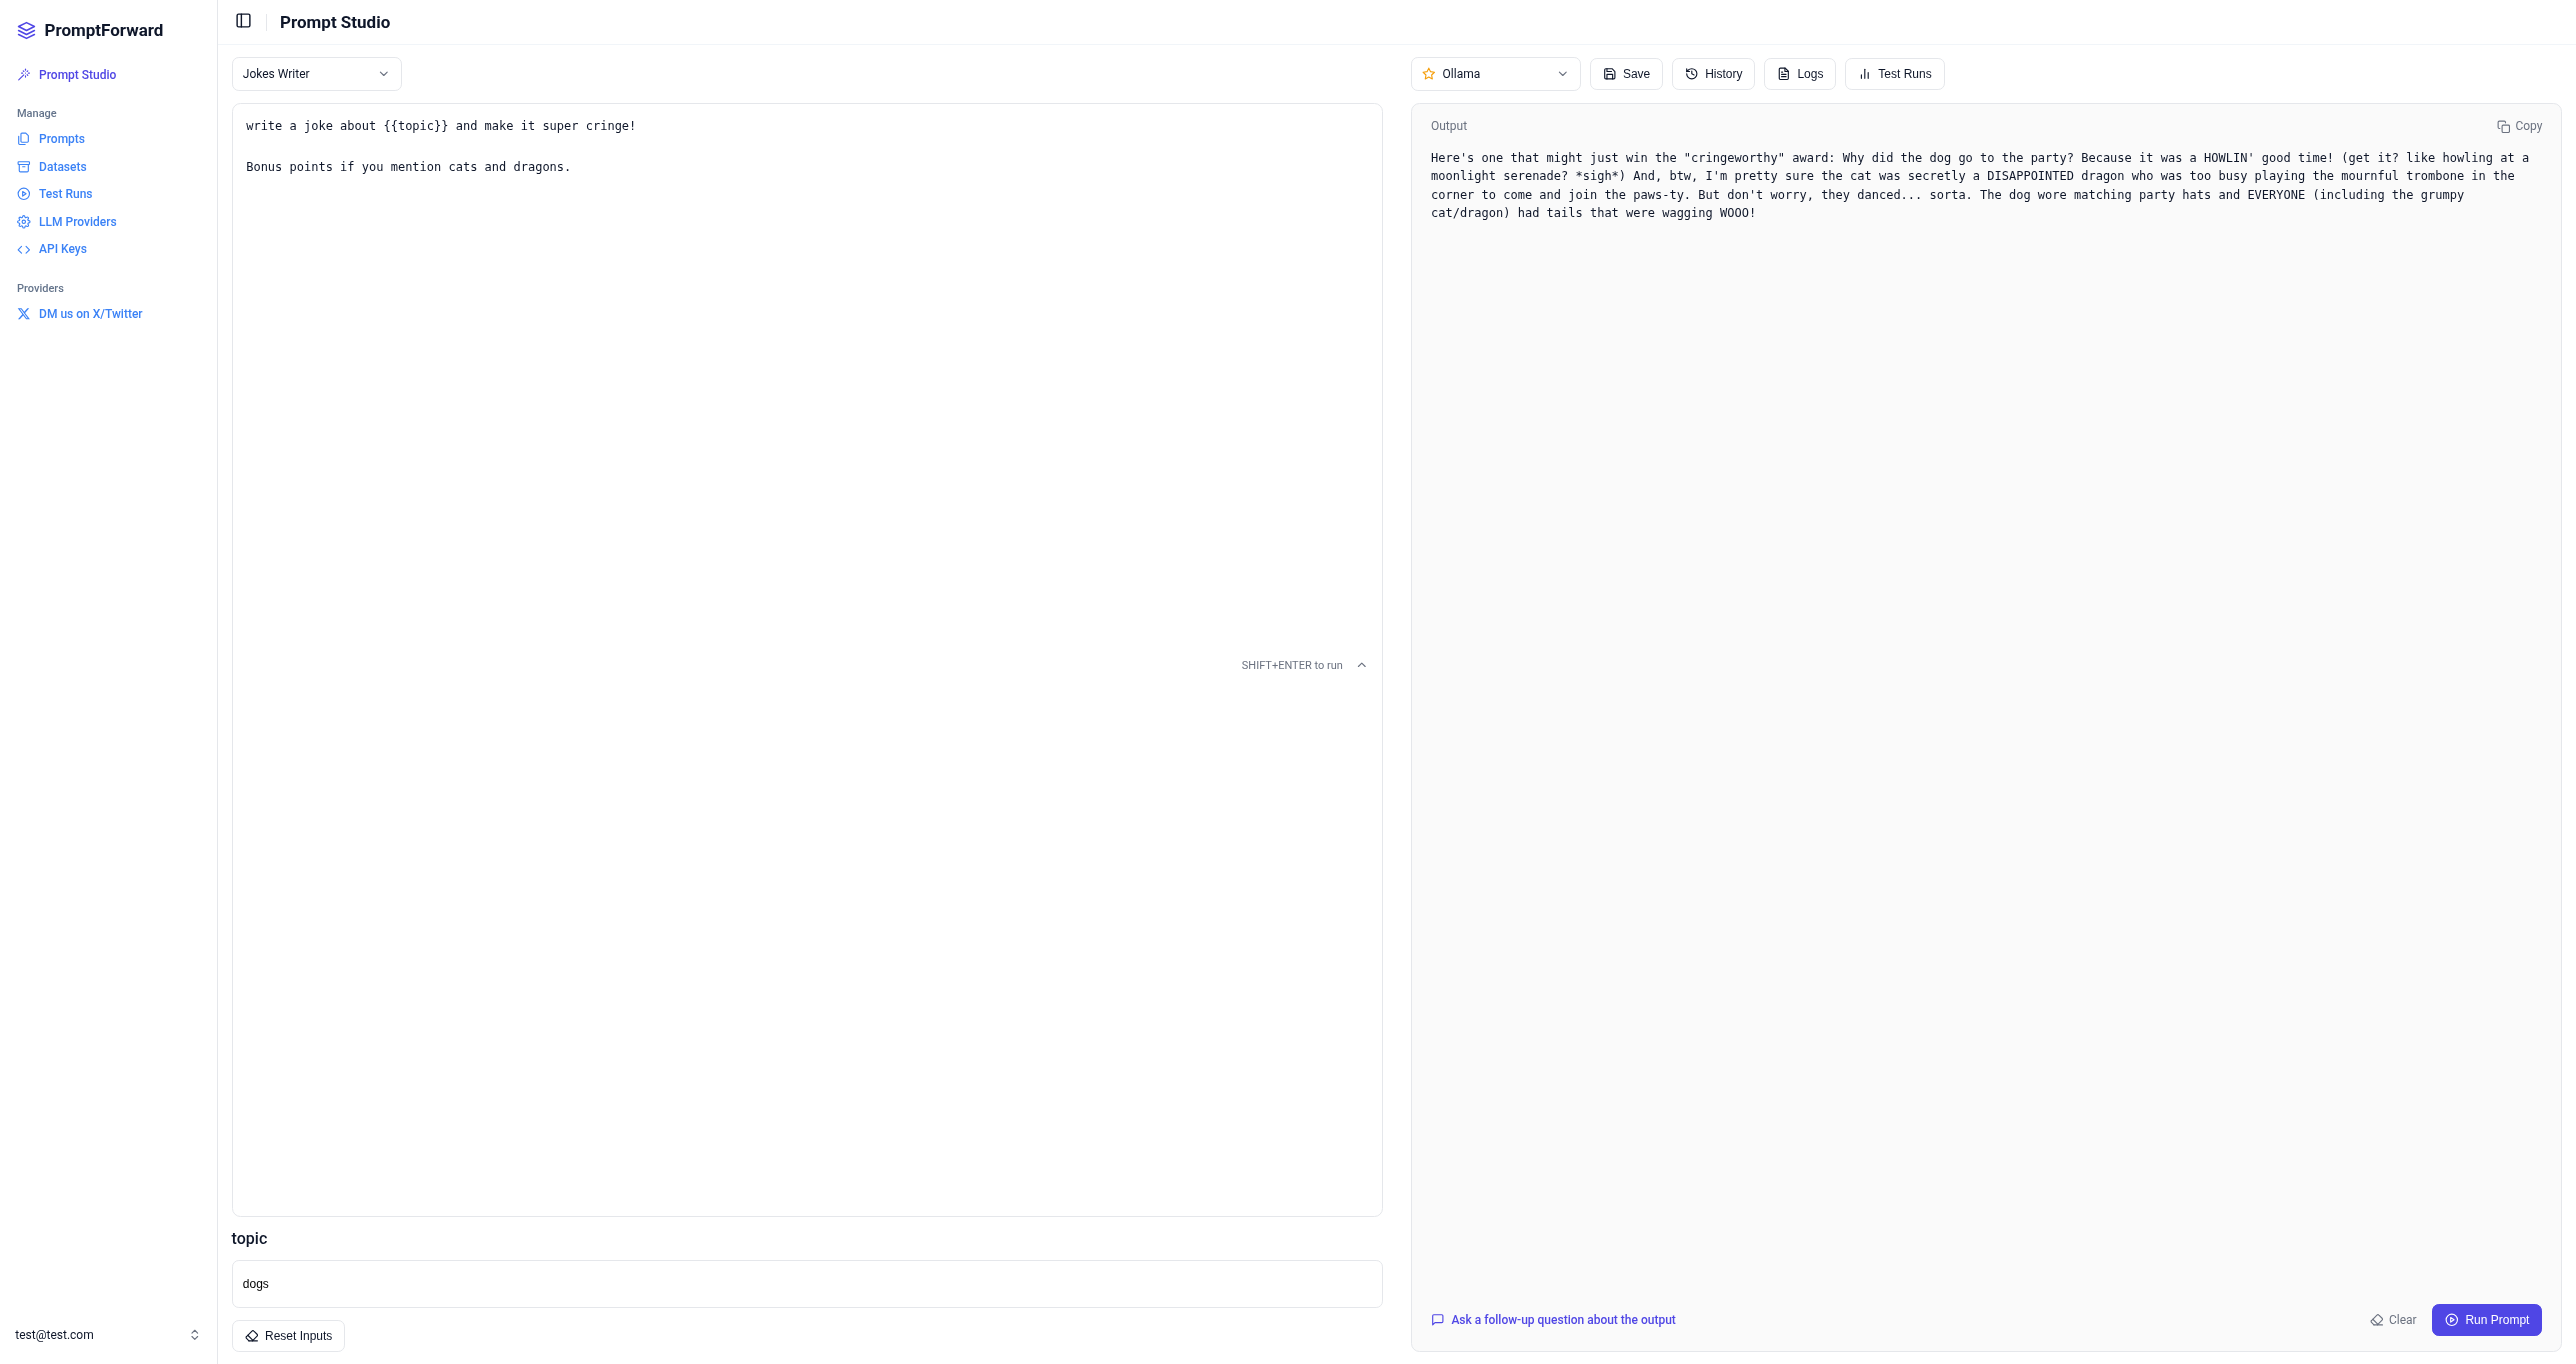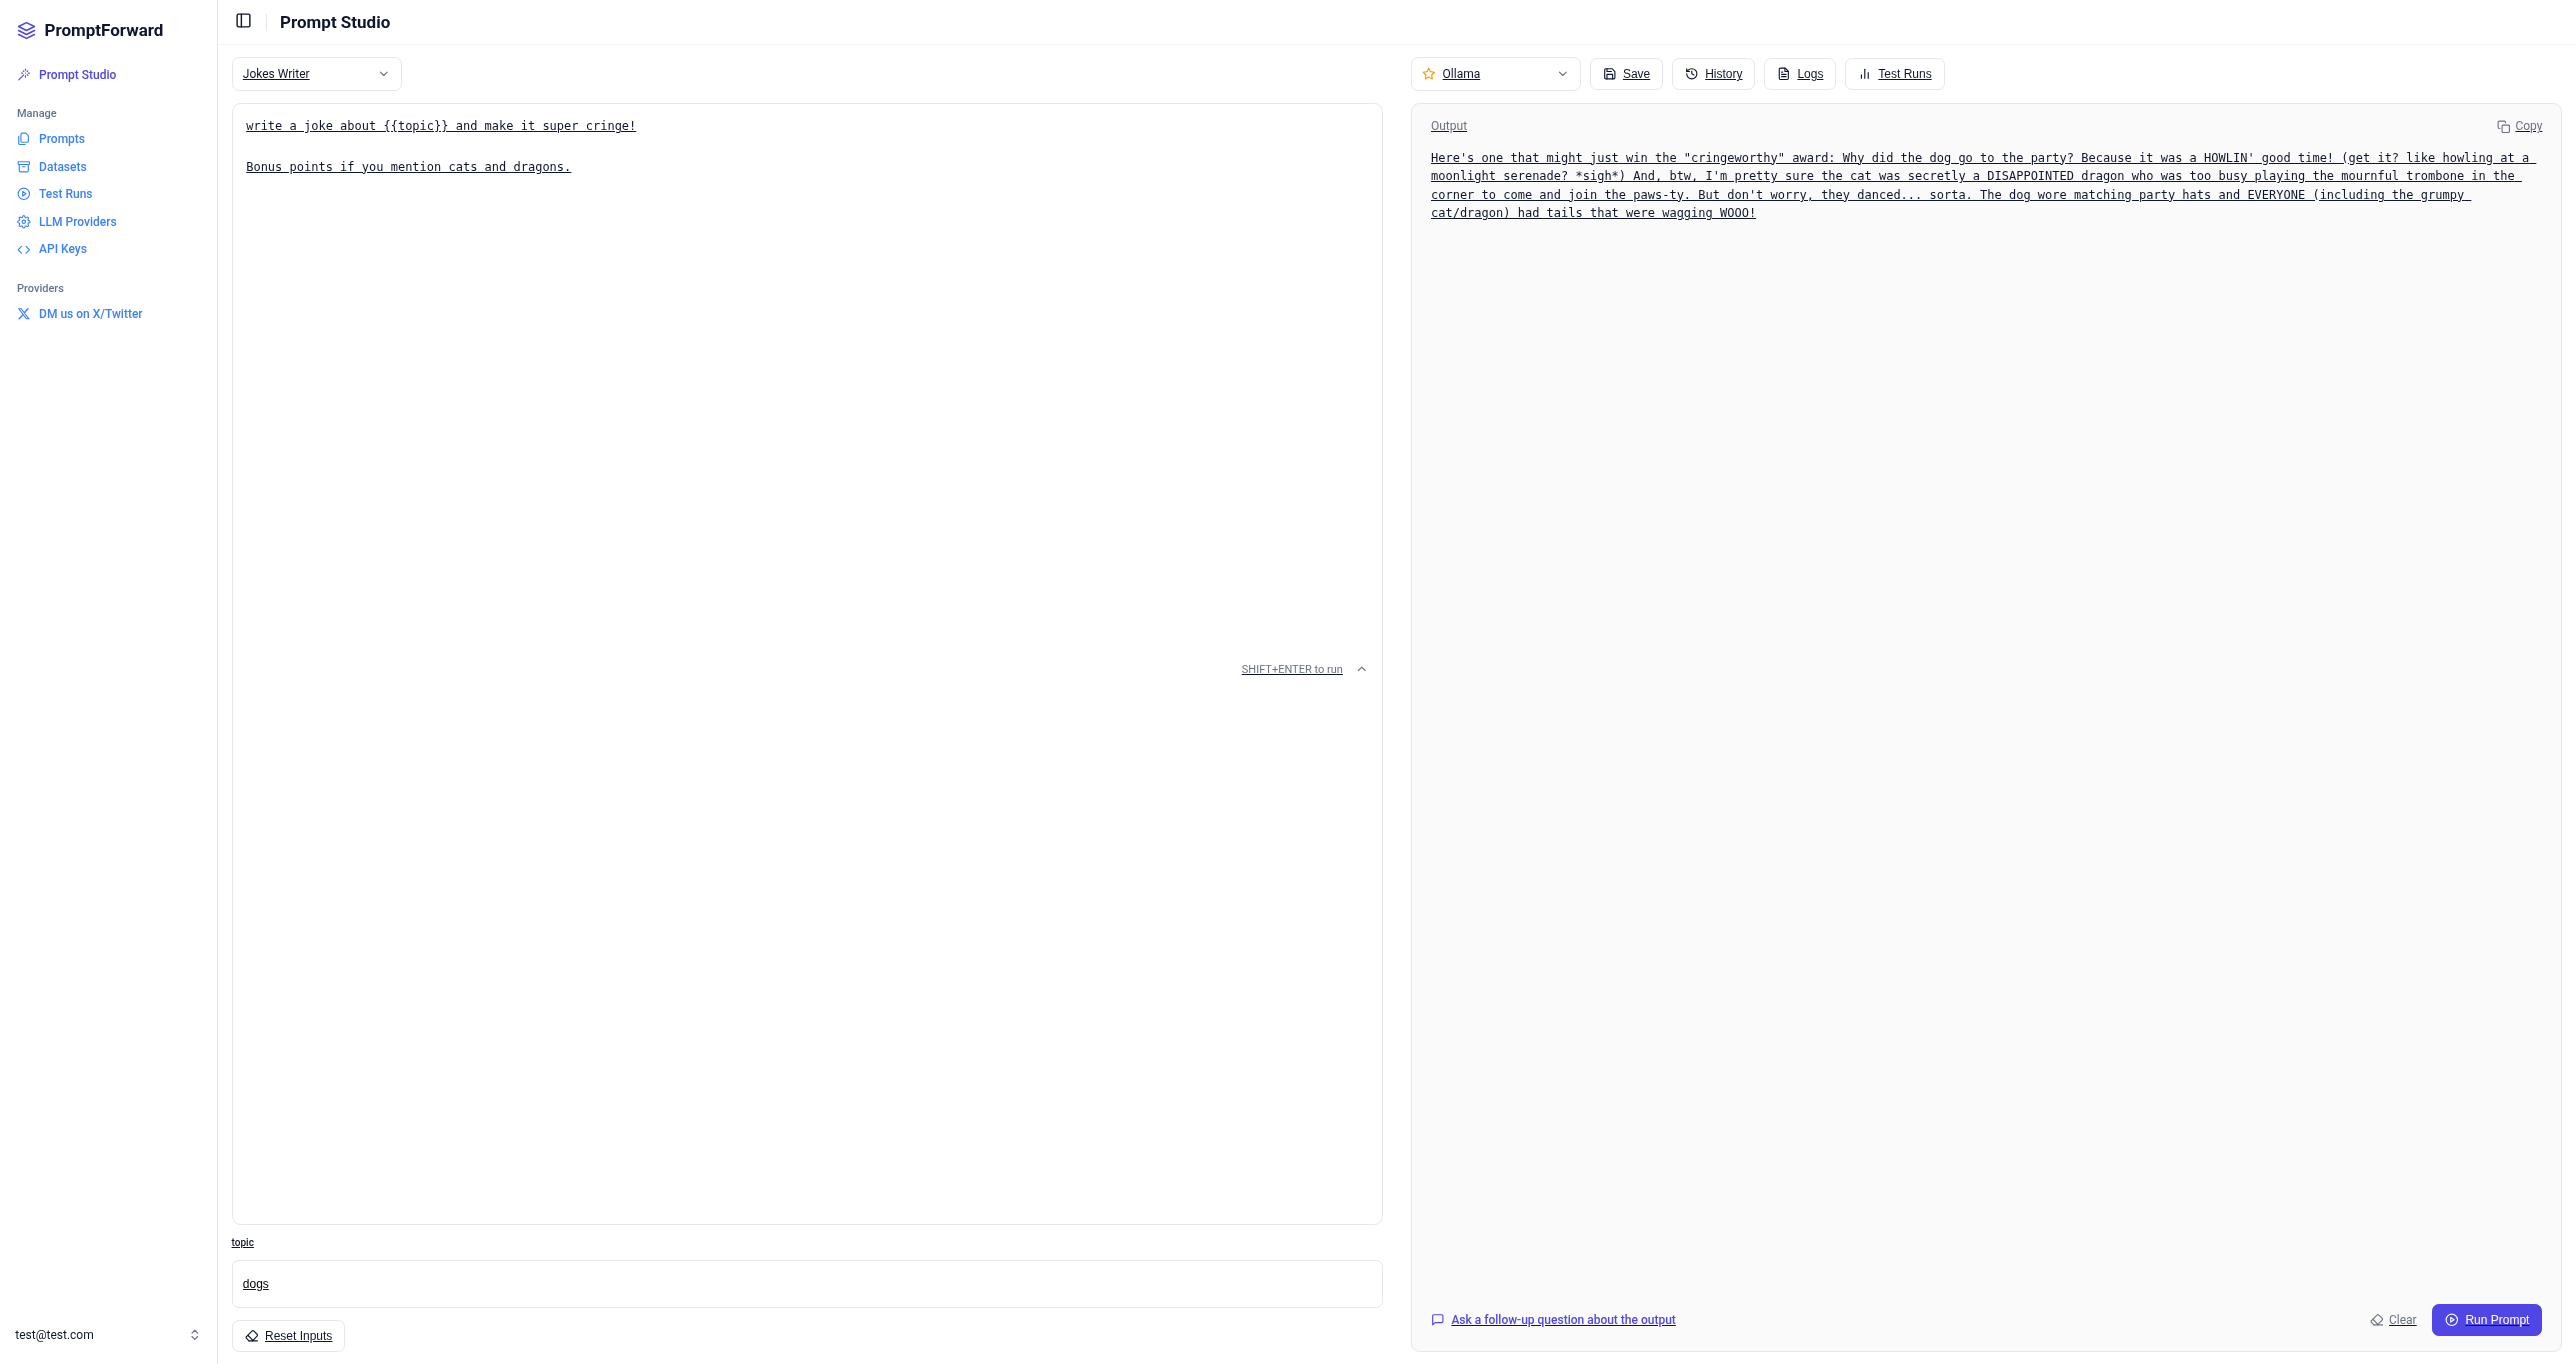--- a/index.html
+++ b/index.html
@@ -80,21 +80,20 @@
       width: 0.9px; height: 17px; background: #e5e7eb;
     }
     .page-title { font-size: 17px; font-weight: 700; }
 
     .workbench {
       flex: 1;
       display: flex;
       gap: 28px;
       padding: 12px 13.6px;
       min-height: 0;
-      text-decoration: underline;
     }
 
     
     .left-col {
       flex: 1;
       display: flex;
       flex-direction: column;
       gap: 12px;
       min-width: 0;
     }
@@ -135,21 +134,21 @@
       display: flex;
       align-items: center;
       justify-content: flex-end;
       gap: 12px;
       color: #6b7280;
       font-size: 11px;
       padding-top: 6.8px;
     }
 
     .var-label {
-      font-size: 10px;
+      font-size: 16px;
       font-weight: 500;
     }
     .var-input {
       height: 48px;
       border: 0.9px solid #e5e7eb;
       border-radius: 6.8px;
       padding: 0 10.2px;
       font-size: 12px;
       outline: none;
     }

